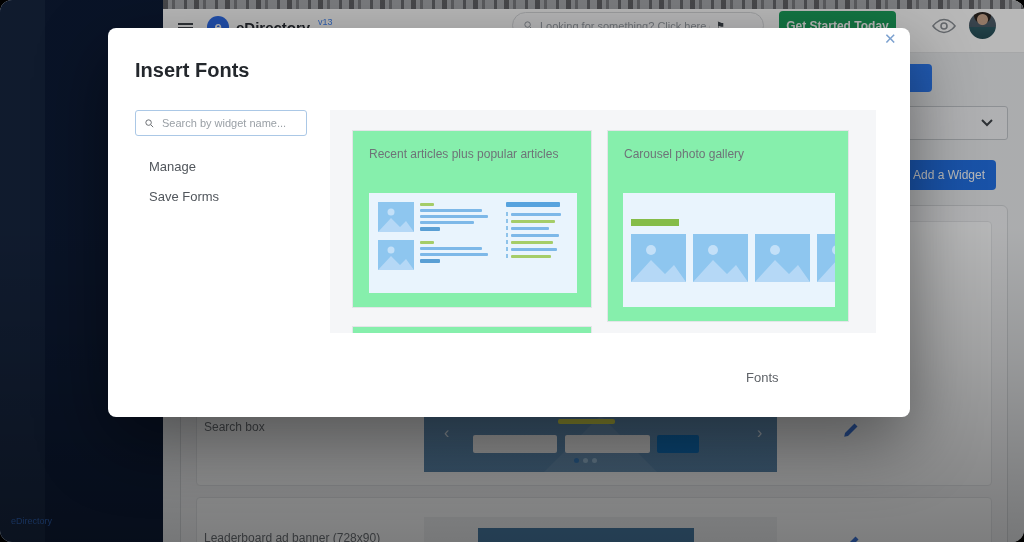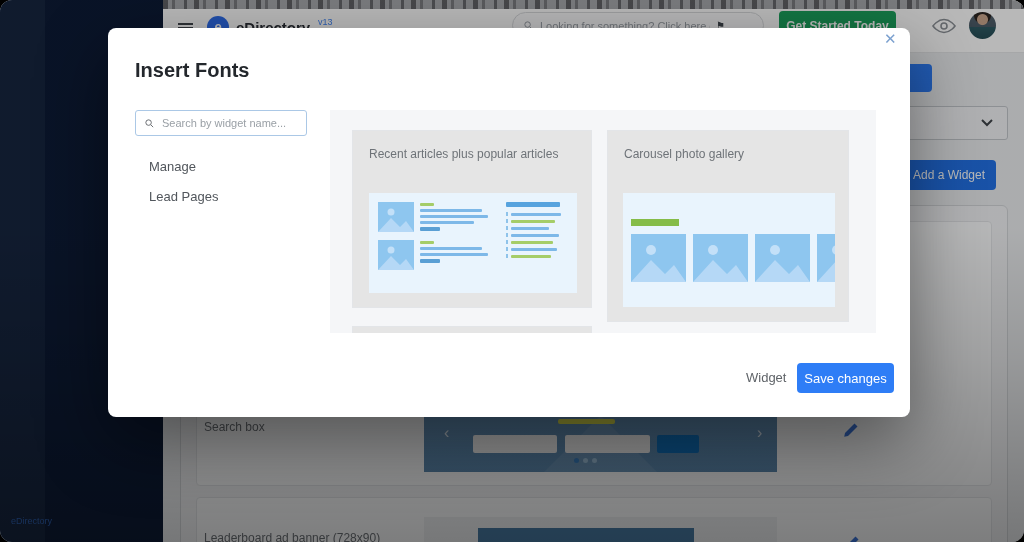--- a/index.html
+++ b/index.html
@@ -80,21 +80,21 @@
   .mclose { left:884px; top:30px; font-size:15px; color:#7ba0cf; z-index:11; }
   .mtitle { left:135px; top:59px; font-size:20px; font-weight:bold; color:#23272c; z-index:11; }
   .msearch { left:135px; top:110px; width:172px; height:26px; border:1px solid #abc8e6; border-radius:3px; background:#fff; display:flex; align-items:center; padding:0 8px; gap:7px; z-index:11; }
   .msearch svg { width:11px; height:11px; stroke:#5f6368; fill:none; stroke-width:2; }
   .msearch input { border:none; outline:none; font-size:11px; width:130px; color:#4c5156; font-family:Liberation Sans, sans-serif; }
   .msearch input::placeholder { color:#9aa0a6; }
   .cats { left:135px; top:151px; width:172px; z-index:11; }
   .cat { height:30px; display:flex; align-items:center; padding-left:14px; font-size:13px; color:#51565c; }
   .cat.active { background:#edf1f4; color:#3c4043; }
   .rpanel { left:330px; top:110px; width:546px; height:223px; background:#f5f6f8; overflow:hidden; z-index:11; }
-  .wcard { position:absolute; background:#e5e5e5; border:1px solid #e3e5e8; }
+  .wcard { position:absolute; background:#86efac; border:1px solid #e3e5e8; }
   .wcard .wt { padding:16px 16px 0 16px; font-size:12px; color:#6e7378; }
   .art { position:absolute; background:#e9f4fd; }
   .art1 { left:16px; top:62px; width:208px; height:100px; padding:9px; display:flex; gap:9px; }
   .acol { flex:1; display:flex; flex-direction:column; gap:8px; }
   .arow { display:flex; gap:6px; }
   .lines { display:flex; flex-direction:column; gap:3px; padding-top:1px; }
   .ln { border-radius:1px; }
   .g { background:#a5cd68; } .b { background:#7db8e8; } .db { background:#5a9fd4; }
   .rcol { width:62px; display:flex; flex-direction:column; gap:3px; }
   .li { display:flex; gap:3px; align-items:center; }
@@ -247,21 +247,21 @@
   <div class="abs msearch">
     <svg viewBox="0 0 24 24">
         <circle cx="10" cy="10" r="6"></circle>
         <path d="M15 15l5 5"></path>
       </svg>
     <input placeholder="Search by widget name..." style="">
   </div>
 
   <div class="abs cats">
     <div class="cat">Manage</div>
-    <div class="cat">Lead Pages</div>
+    <div class="cat">Save Forms</div>
   </div>
 
   <div class="rpanel abs">
 
     <div class="wcard" style="left:22px; top:20px; width:240px; height:178px">
       <div class="wt">Recent articles plus popular articles</div>
       <div class="art art1">
         <div class="acol">
           <div class="arow">
             <svg width="36" height="30">
@@ -350,16 +350,15 @@
               <circle cx="20" cy="16" r="5" fill="#c3e0f8"></circle>
               <polygon points="0,48 20,26 34,40 43,31 55,48" fill="#b5d8f6"></polygon>
             </svg>
         </div>
       </div>
     </div>
 
     <div class="wcard" style="left:22px; top:216px; width:240px; height:40px"></div>
   </div>
 
-  <div class="abs cancel">Widget</div>
-  <div class="abs save btn-blue">Save changes</div>
+  <div class="abs cancel">Fonts</div>
 
 </div>
 
 </body></html>

